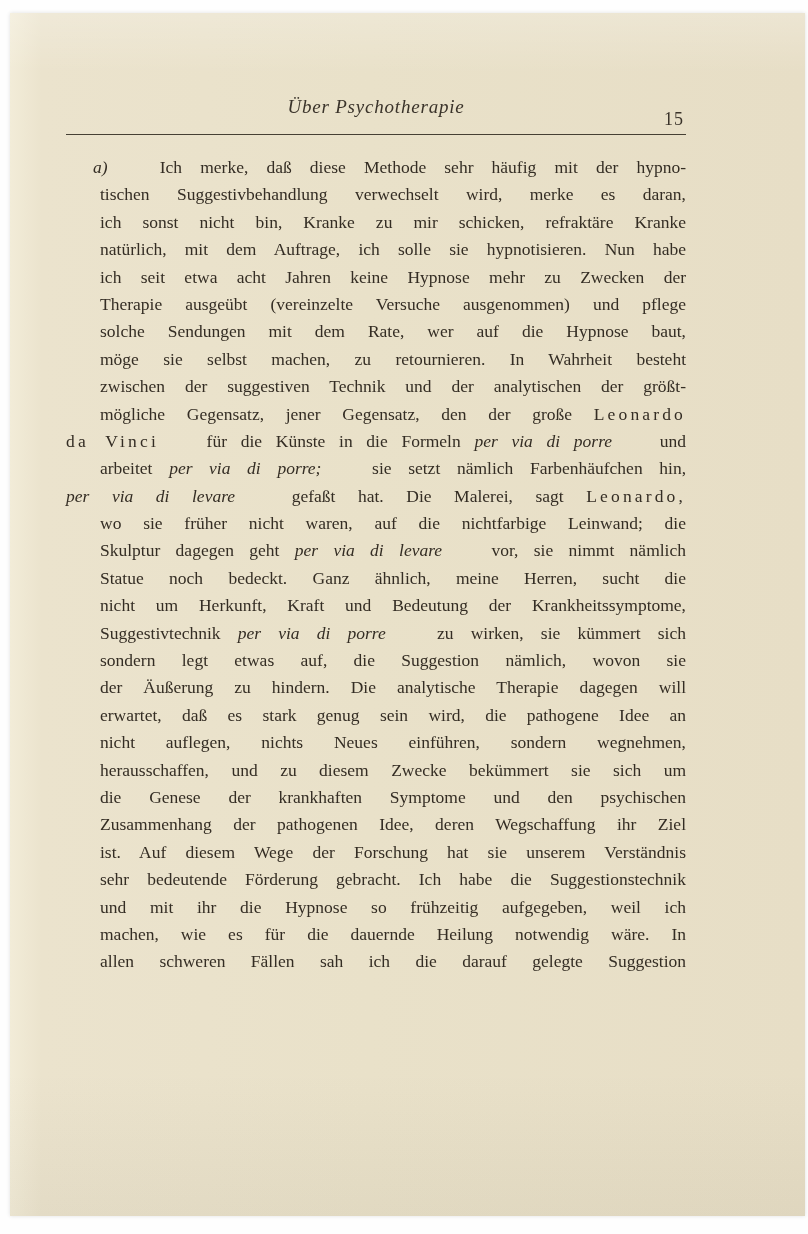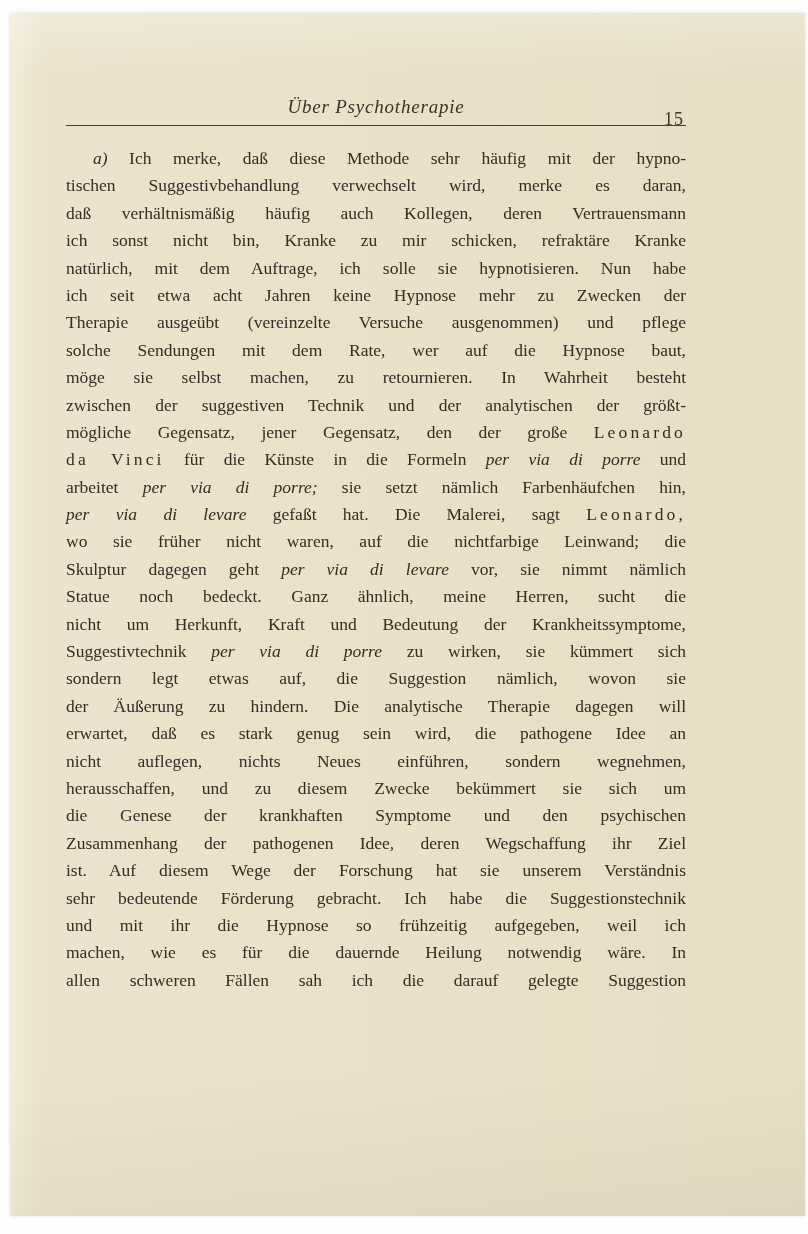--- a/index.html
+++ b/index.html
@@ -31,21 +31,21 @@
   .page-inner {
     position: absolute;
     left: 56px;
     top: 83px;
     width: 620px;
   }
   .running-head {
     position: relative;
     height: 22px;
     border-bottom: 1.6px solid #464034;
-    padding-bottom: 7px;
+    padding-bottom: 16px;
   }
   .running-title {
     display: block;
     text-align: center;
     font-style: italic;
     font-size: 19px;
     letter-spacing: 0.8px;
     color: #3a332a;
     line-height: 22px;
   }
@@ -69,36 +69,35 @@
     line-height: 27.4px;
     text-align: justify;
     text-align-last: justify;
     overflow: visible;
   }
   .line.indent {
     text-indent: 27px;
   }
   .it { font-style: italic; }
   .sp { letter-spacing: 0.18em; }
-  .rm { font-style: normal; }
+  .rm { font-style: normal; padding-left: 34px; }
 </style>
 </head>
 <body>
 
 <div class="scan-bg">
   <div class="paper">
     <div class="page-inner">
       <div class="running-head">
         <span class="running-title">Über Psychotherapie</span>
         <span class="page-number">15</span>
       </div>
       <div class="page-body">
           <div class="line indent"><span class="it">a)</span><span class="rm"> Ich merke, daß diese Methode sehr häufig mit der hypno-</span></div>
           <div class="line"><span class="rm">tischen Suggestivbehandlung verwechselt wird, merke es daran,</span></div>
-          <div class="line"><span class="rm">daß verhältnismäßig häufig auch Kollegen, deren Vertrauensmann</span></div>
           <div class="line"><span class="rm">ich sonst nicht bin, Kranke zu mir schicken, refraktäre Kranke</span></div>
           <div class="line"><span class="rm">natürlich, mit dem Auftrage, ich solle sie hypnotisieren. Nun habe</span></div>
           <div class="line"><span class="rm">ich seit etwa acht Jahren keine Hypnose mehr zu Zwecken der</span></div>
           <div class="line"><span class="rm">Therapie ausgeübt (vereinzelte Versuche ausgenommen) und pflege</span></div>
           <div class="line"><span class="rm">solche Sendungen mit dem Rate, wer auf die Hypnose baut,</span></div>
           <div class="line"><span class="rm">möge sie selbst machen, zu retournieren. In Wahrheit besteht</span></div>
           <div class="line"><span class="rm">zwischen der suggestiven Technik und der analytischen der größt-</span></div>
           <div class="line"><span class="rm">mögliche Gegensatz, jener Gegensatz, den der große </span><span class="sp">Leonardo</span></div>
           <div class="line"><span class="sp">da Vinci</span><span class="rm"> für die Künste in die Formeln </span><span class="it">per via di porre</span><span class="rm"> und</span></div>
           <div class="line"><span class="rm">arbeitet </span><span class="it">per via di porre;</span><span class="rm"> sie setzt nämlich Farbenhäufchen hin,</span></div>

